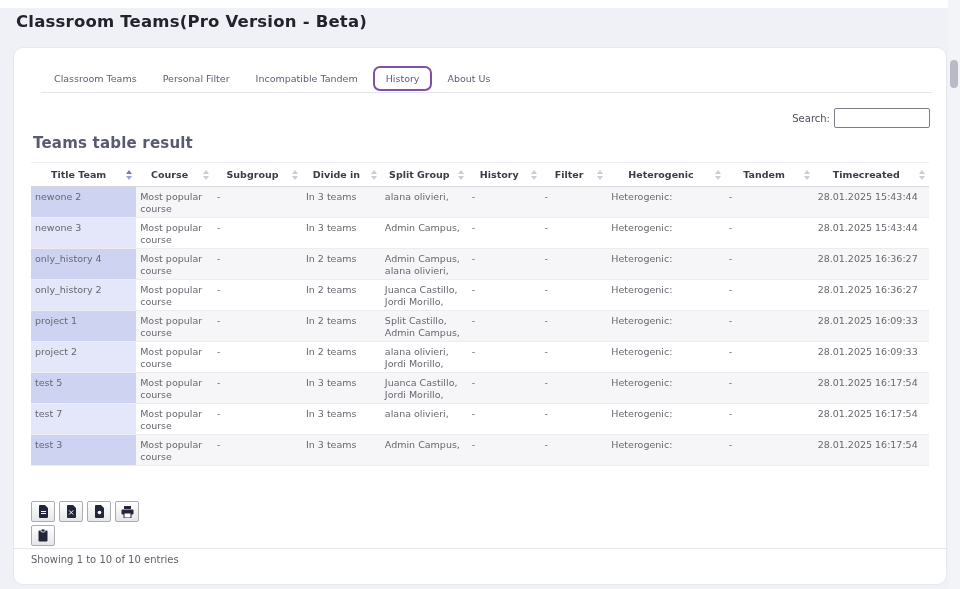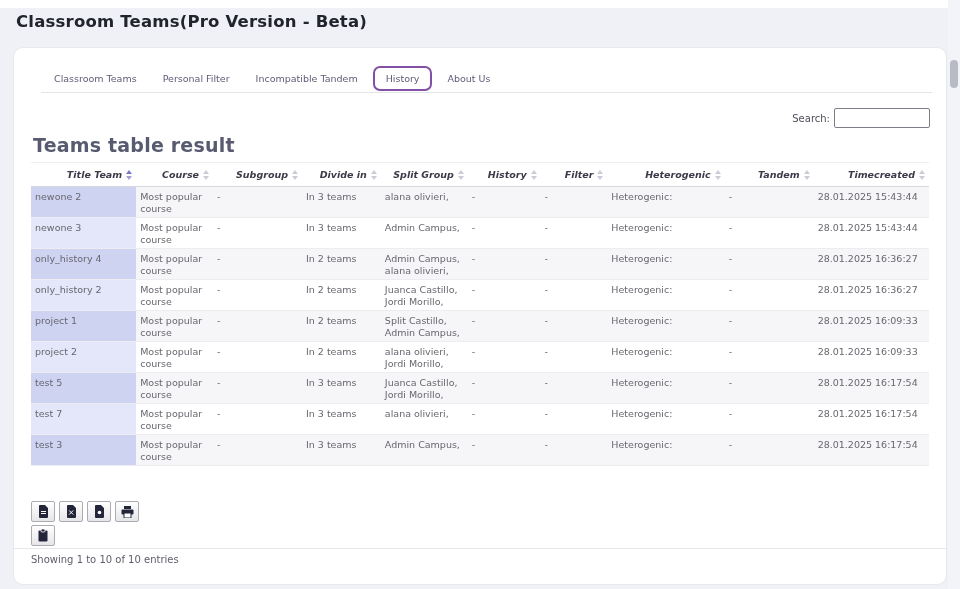--- a/index.html
+++ b/index.html
@@ -18,26 +18,26 @@
   
   .tabs{position:absolute;left:27px;right:14px;top:16px;height:29px;border-bottom:1px solid #e4e4eb;display:flex;align-items:center;}
   .tab{font-size:9.5px;color:#5d5d78;padding:6px 13px;cursor:pointer;white-space:nowrap;}
   .tab.active{border:2px solid var(--accent);border-radius:7px;background:#fff;padding:5px 11px;margin:0 2px;}
 
   
   .search-row{position:absolute;top:60px;right:16px;display:flex;align-items:center;gap:4px;}
   .search-label{font-size:10px;color:#4f4f5c;}
   .search-input{width:96px;height:20px;border:1px solid #7d7d88;border-radius:2px;background:#fff;outline:none;font-size:10px;padding:0 4px;color:#444;}
 
-  .table-title{position:absolute;left:19px;top:86px;font-size:19px;font-weight:bold;color:#585a70;letter-spacing:.2px;}
+  .table-title{position:absolute;left:19px;top:86px;font-size:15px;font-weight:bold;color:#585a70;letter-spacing:.2px;}
 
   
   .tbl-wrap{position:absolute;left:17px;top:114px;width:898px;}
   table{border-collapse:collapse;width:898px;table-layout:fixed;}
-  thead th{text-align:right;font-size:9.5px;font-weight:bold;color:#3b3b49;padding:6px 14px 6px 4px;border-top:1px solid #ededf2;border-bottom:1px solid #d7d7de;position:relative;cursor:pointer;white-space:nowrap;overflow:hidden;font-style:italic;}
+  thead th{text-align:center;font-size:9.5px;font-weight:bold;color:#3b3b49;padding:6px 14px 6px 4px;border-top:1px solid #ededf2;border-bottom:1px solid #d7d7de;position:relative;cursor:pointer;white-space:nowrap;overflow:hidden;}
   tbody td{font-size:9.5px;color:#67676f;padding:4px 4px 3px 4px;vertical-align:top;border-bottom:1px solid #ececf1;line-height:11.5px;height:31px;overflow:hidden;}
   tbody tr:nth-child(odd) td{background:var(--stripe);}
   tbody tr:nth-child(odd) td.c0{background:var(--col0-odd);}
   tbody tr:nth-child(even) td.c0{background:var(--col0-even);}
 
   .sort{position:absolute;right:4px;top:50%;transform:translateY(-50%);display:flex;flex-direction:column;gap:2px;}
   .tri{width:0;height:0;border-left:3px solid transparent;border-right:3px solid transparent;}
   .tri.up{border-bottom:4px solid #cbccd7;}
   .tri.down{border-top:4px solid #cbccd7;}
   .tri.up.on{border-bottom-color:#7577c4;}

